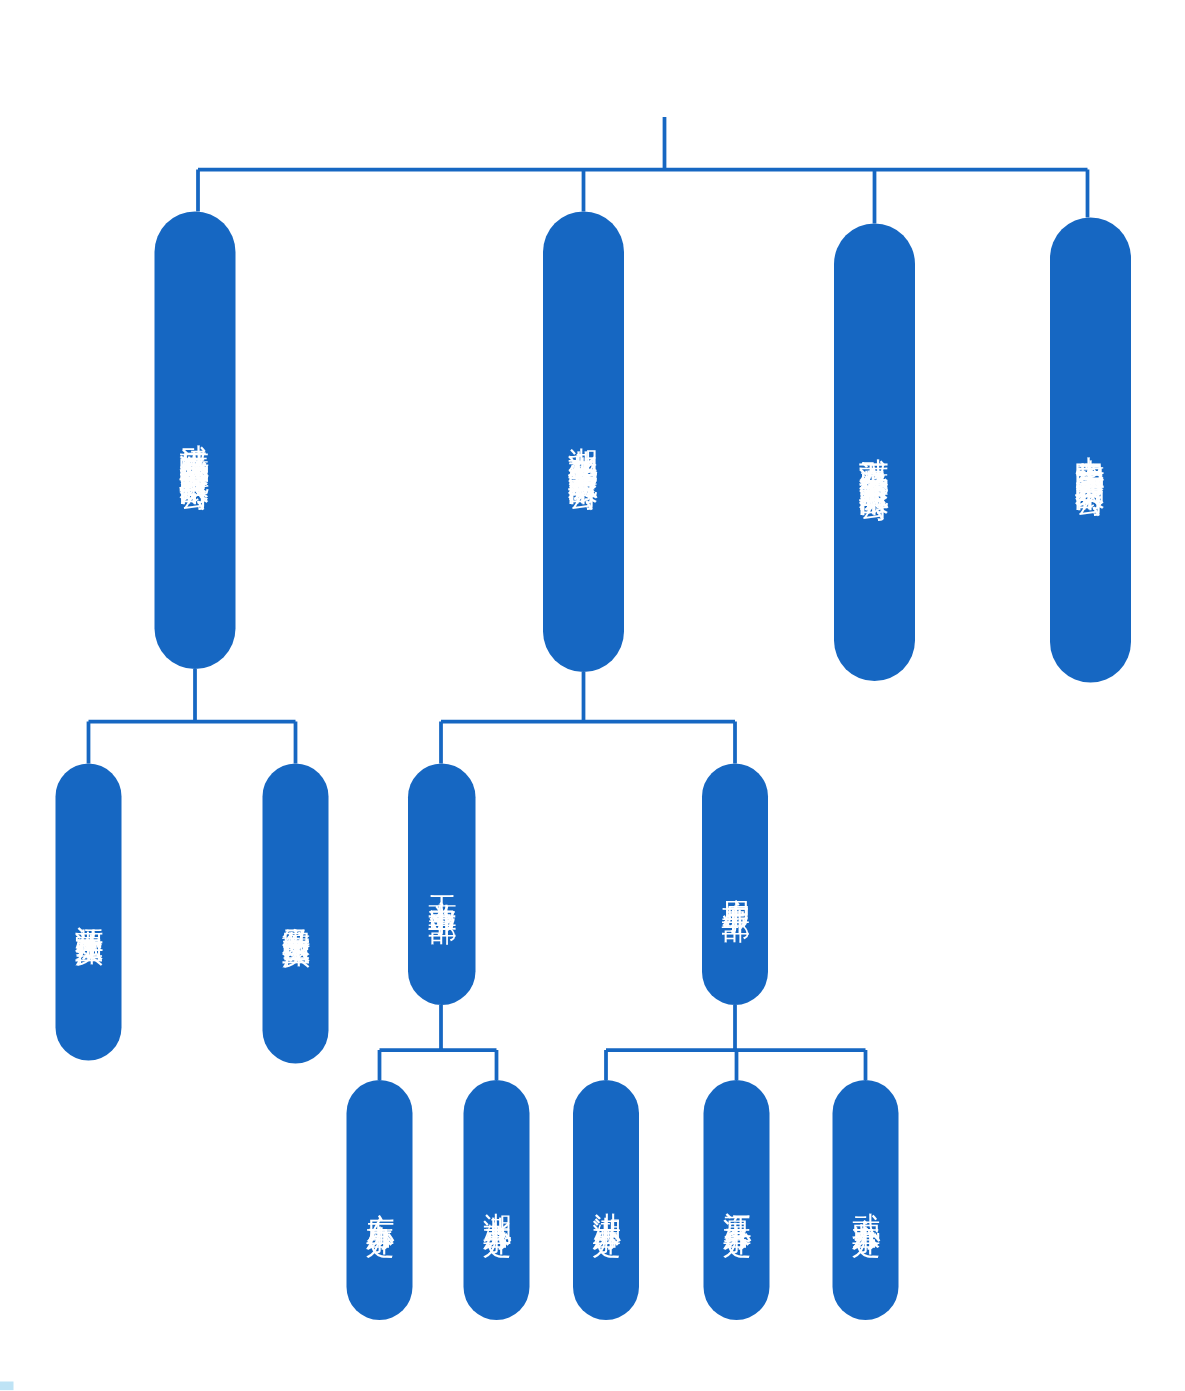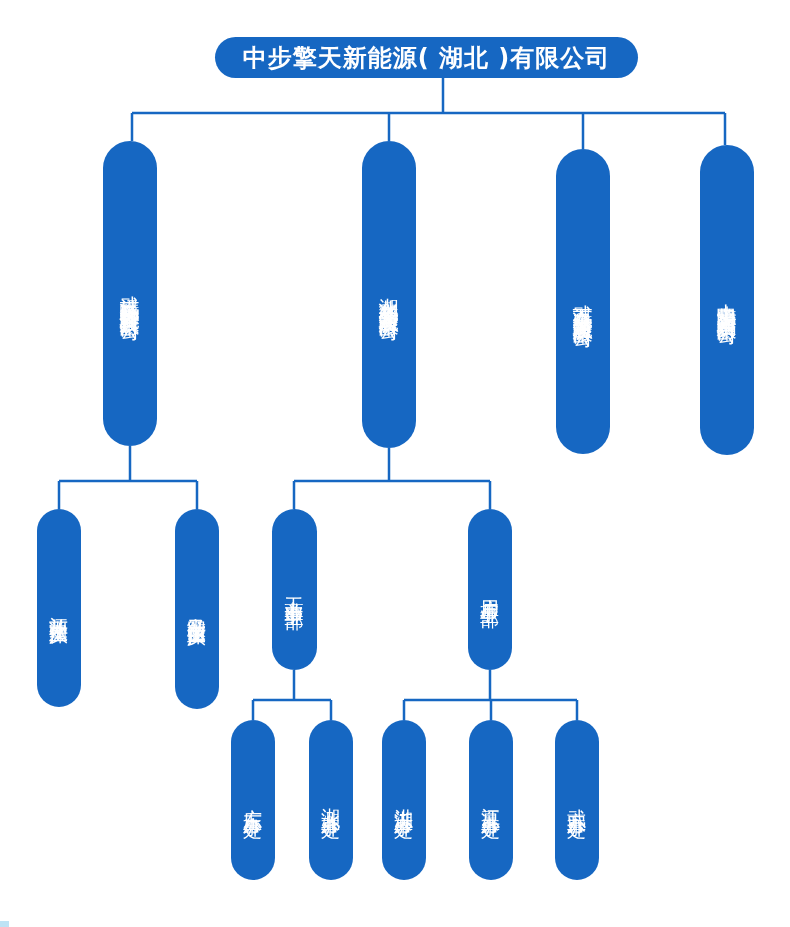--- a/index.html
+++ b/index.html
@@ -95,23 +95,20 @@
 <div class="stage">
 
   <svg class="connectors" width="790" height="927">
     <path d="M443,78 L443,113 M132,113 L725,113 M132,113 L132,141 M389,113 L389,141 M583,113 L583,149 M725,113 L725,145"></path>
     <path d="M130,446 L130,481 M59,481 L197,481 M59,481 L59,509 M197,481 L197,509"></path>
     <path d="M389,448 L389,481 M294,481 L490,481 M294,481 L294,509 M490,481 L490,509"></path>
     <path d="M294,670 L294,700 M253,700 L331,700 M253,700 L253,720 M331,700 L331,720"></path>
     <path d="M490,670 L490,700 M404,700 L577,700 M404,700 L404,720 M491,700 L491,720 M577,700 L577,720"></path>
   </svg>
 
-  <div class="node root-node">
-    <span>中步擎天新能源( 湖北 )有限公司</span>
-  </div>
 
   <div class="node pill lvl2 n-l2-0">
     <span class="vtext">武汉皓辰擎天智能科技有限公司</span>
   </div>
   <div class="node pill lvl2 n-l2-1">
     <span class="vtext">湖北和光擎天新能源有限公司</span>
   </div>
   <div class="node pill lvl2 n-l2-2">
     <span class="vtext">武汉万合擎天新能源有限公司</span>
   </div>

